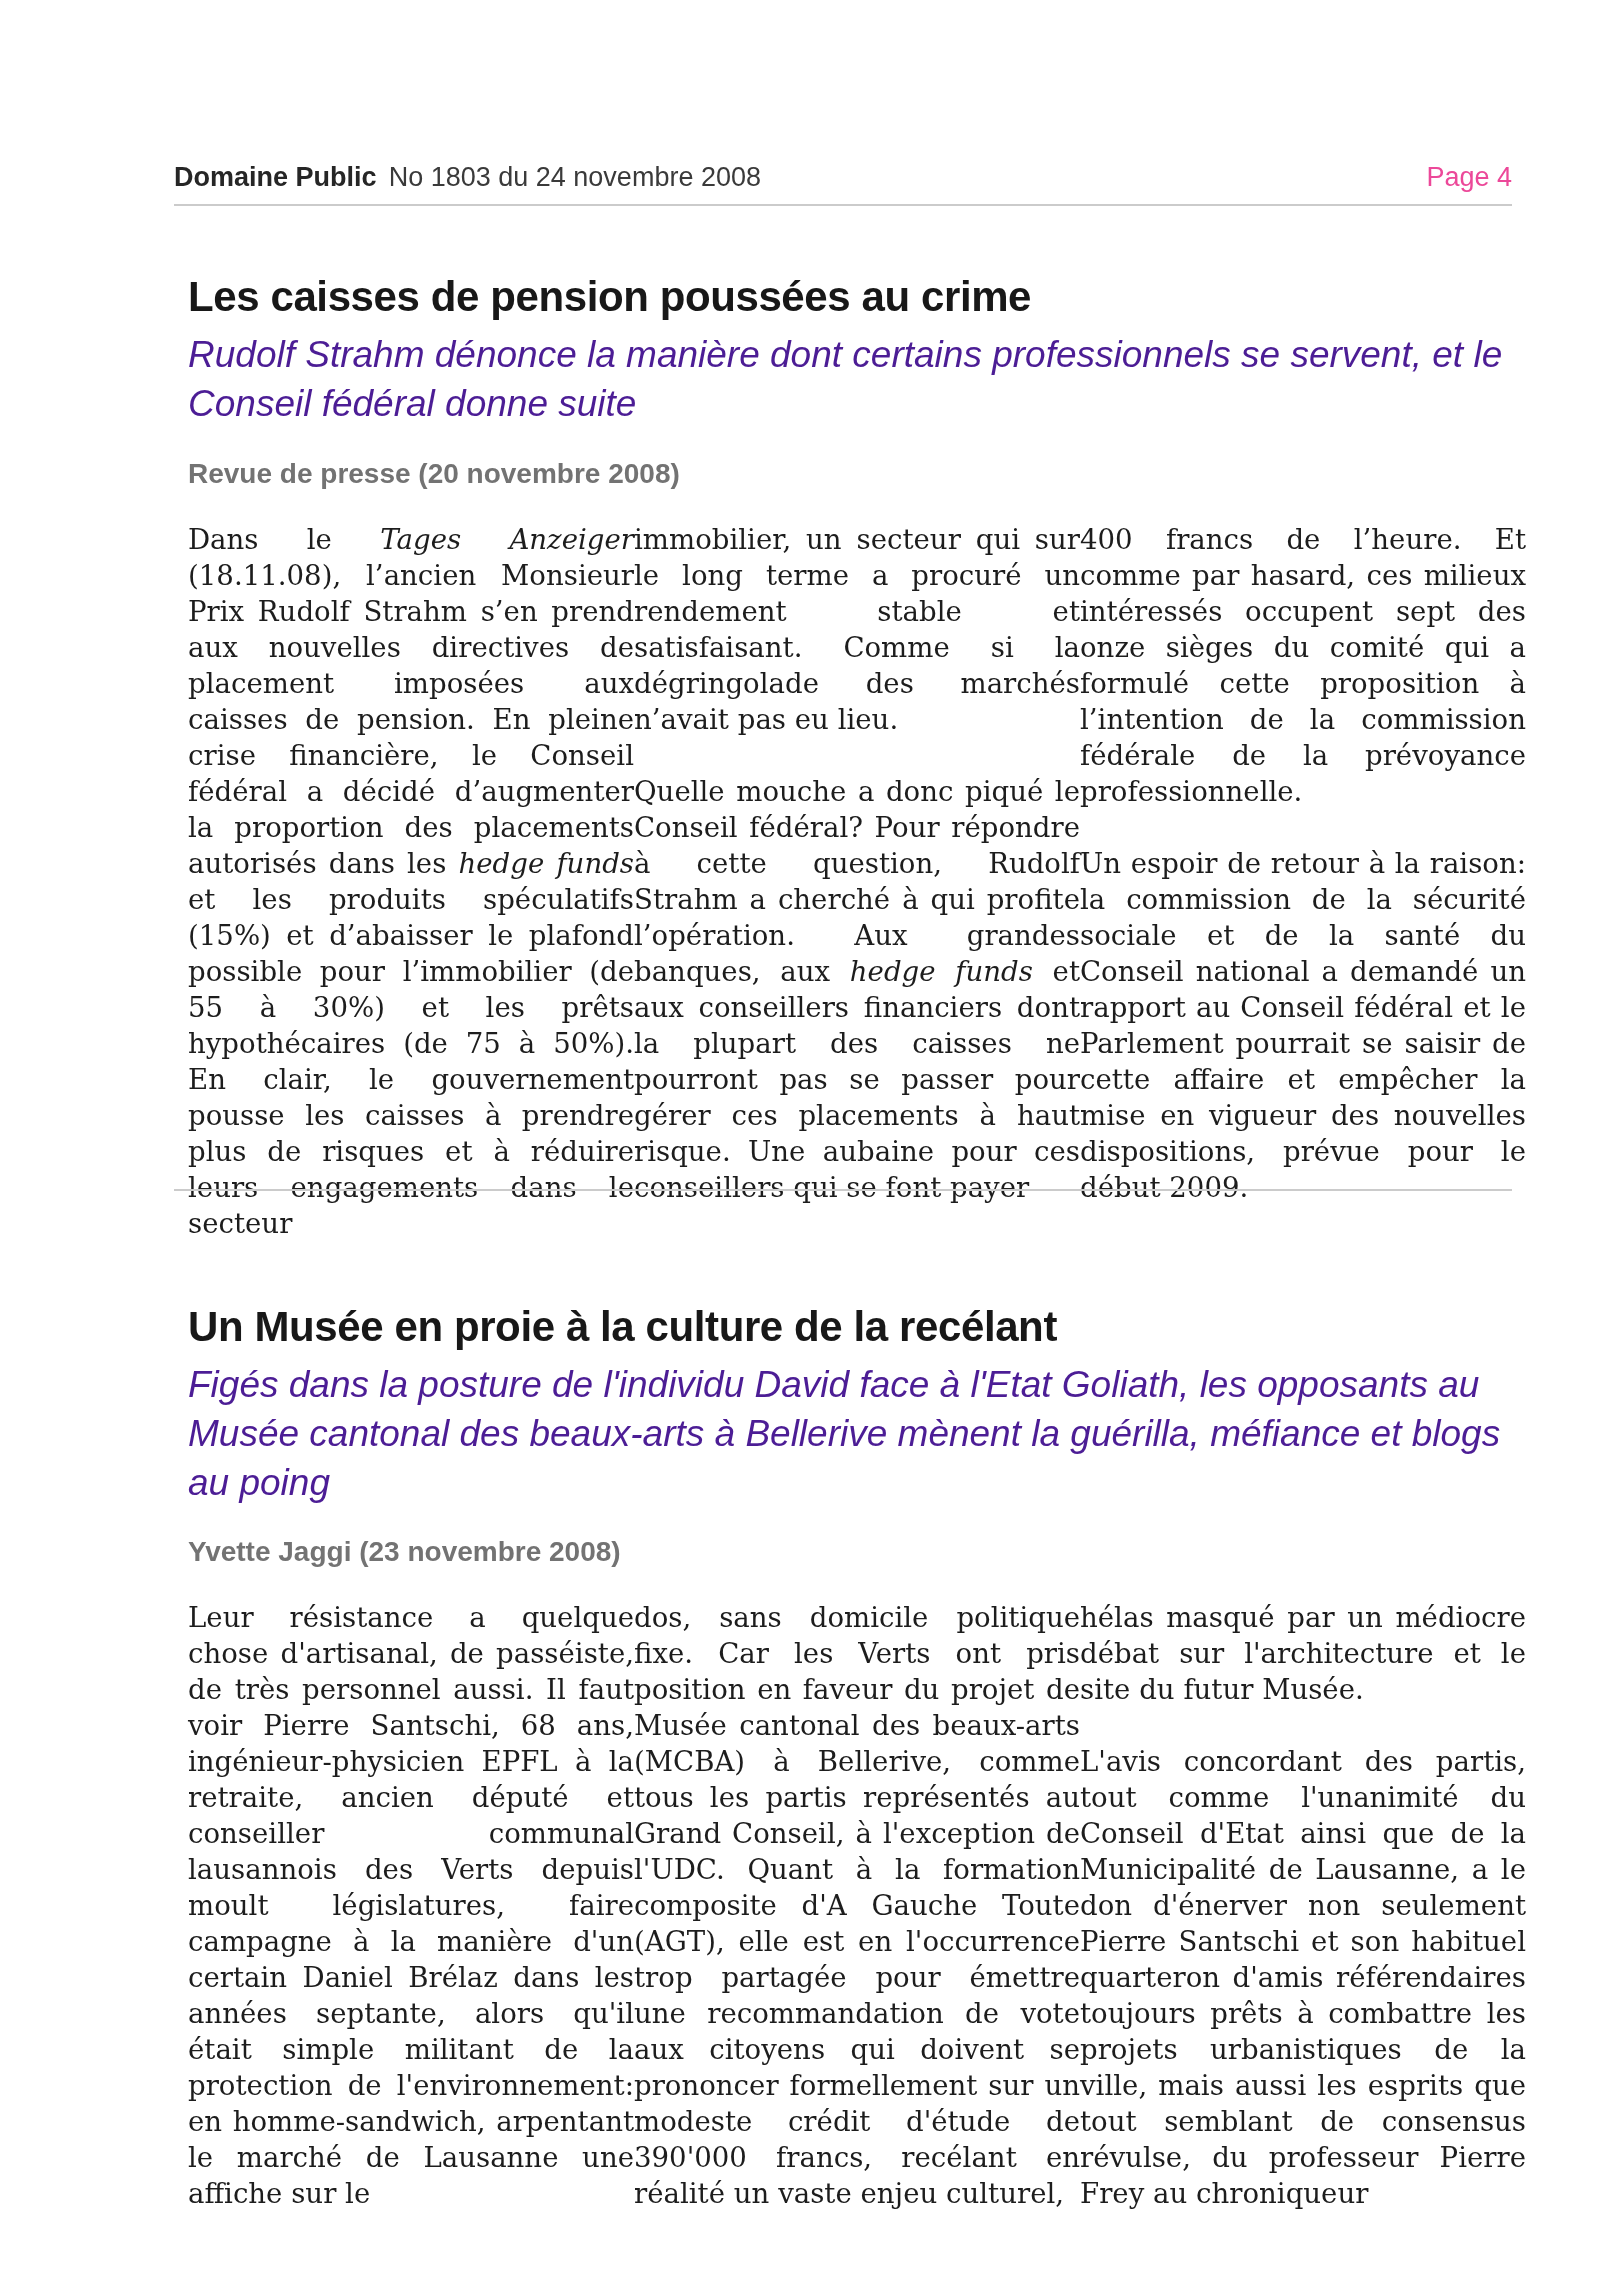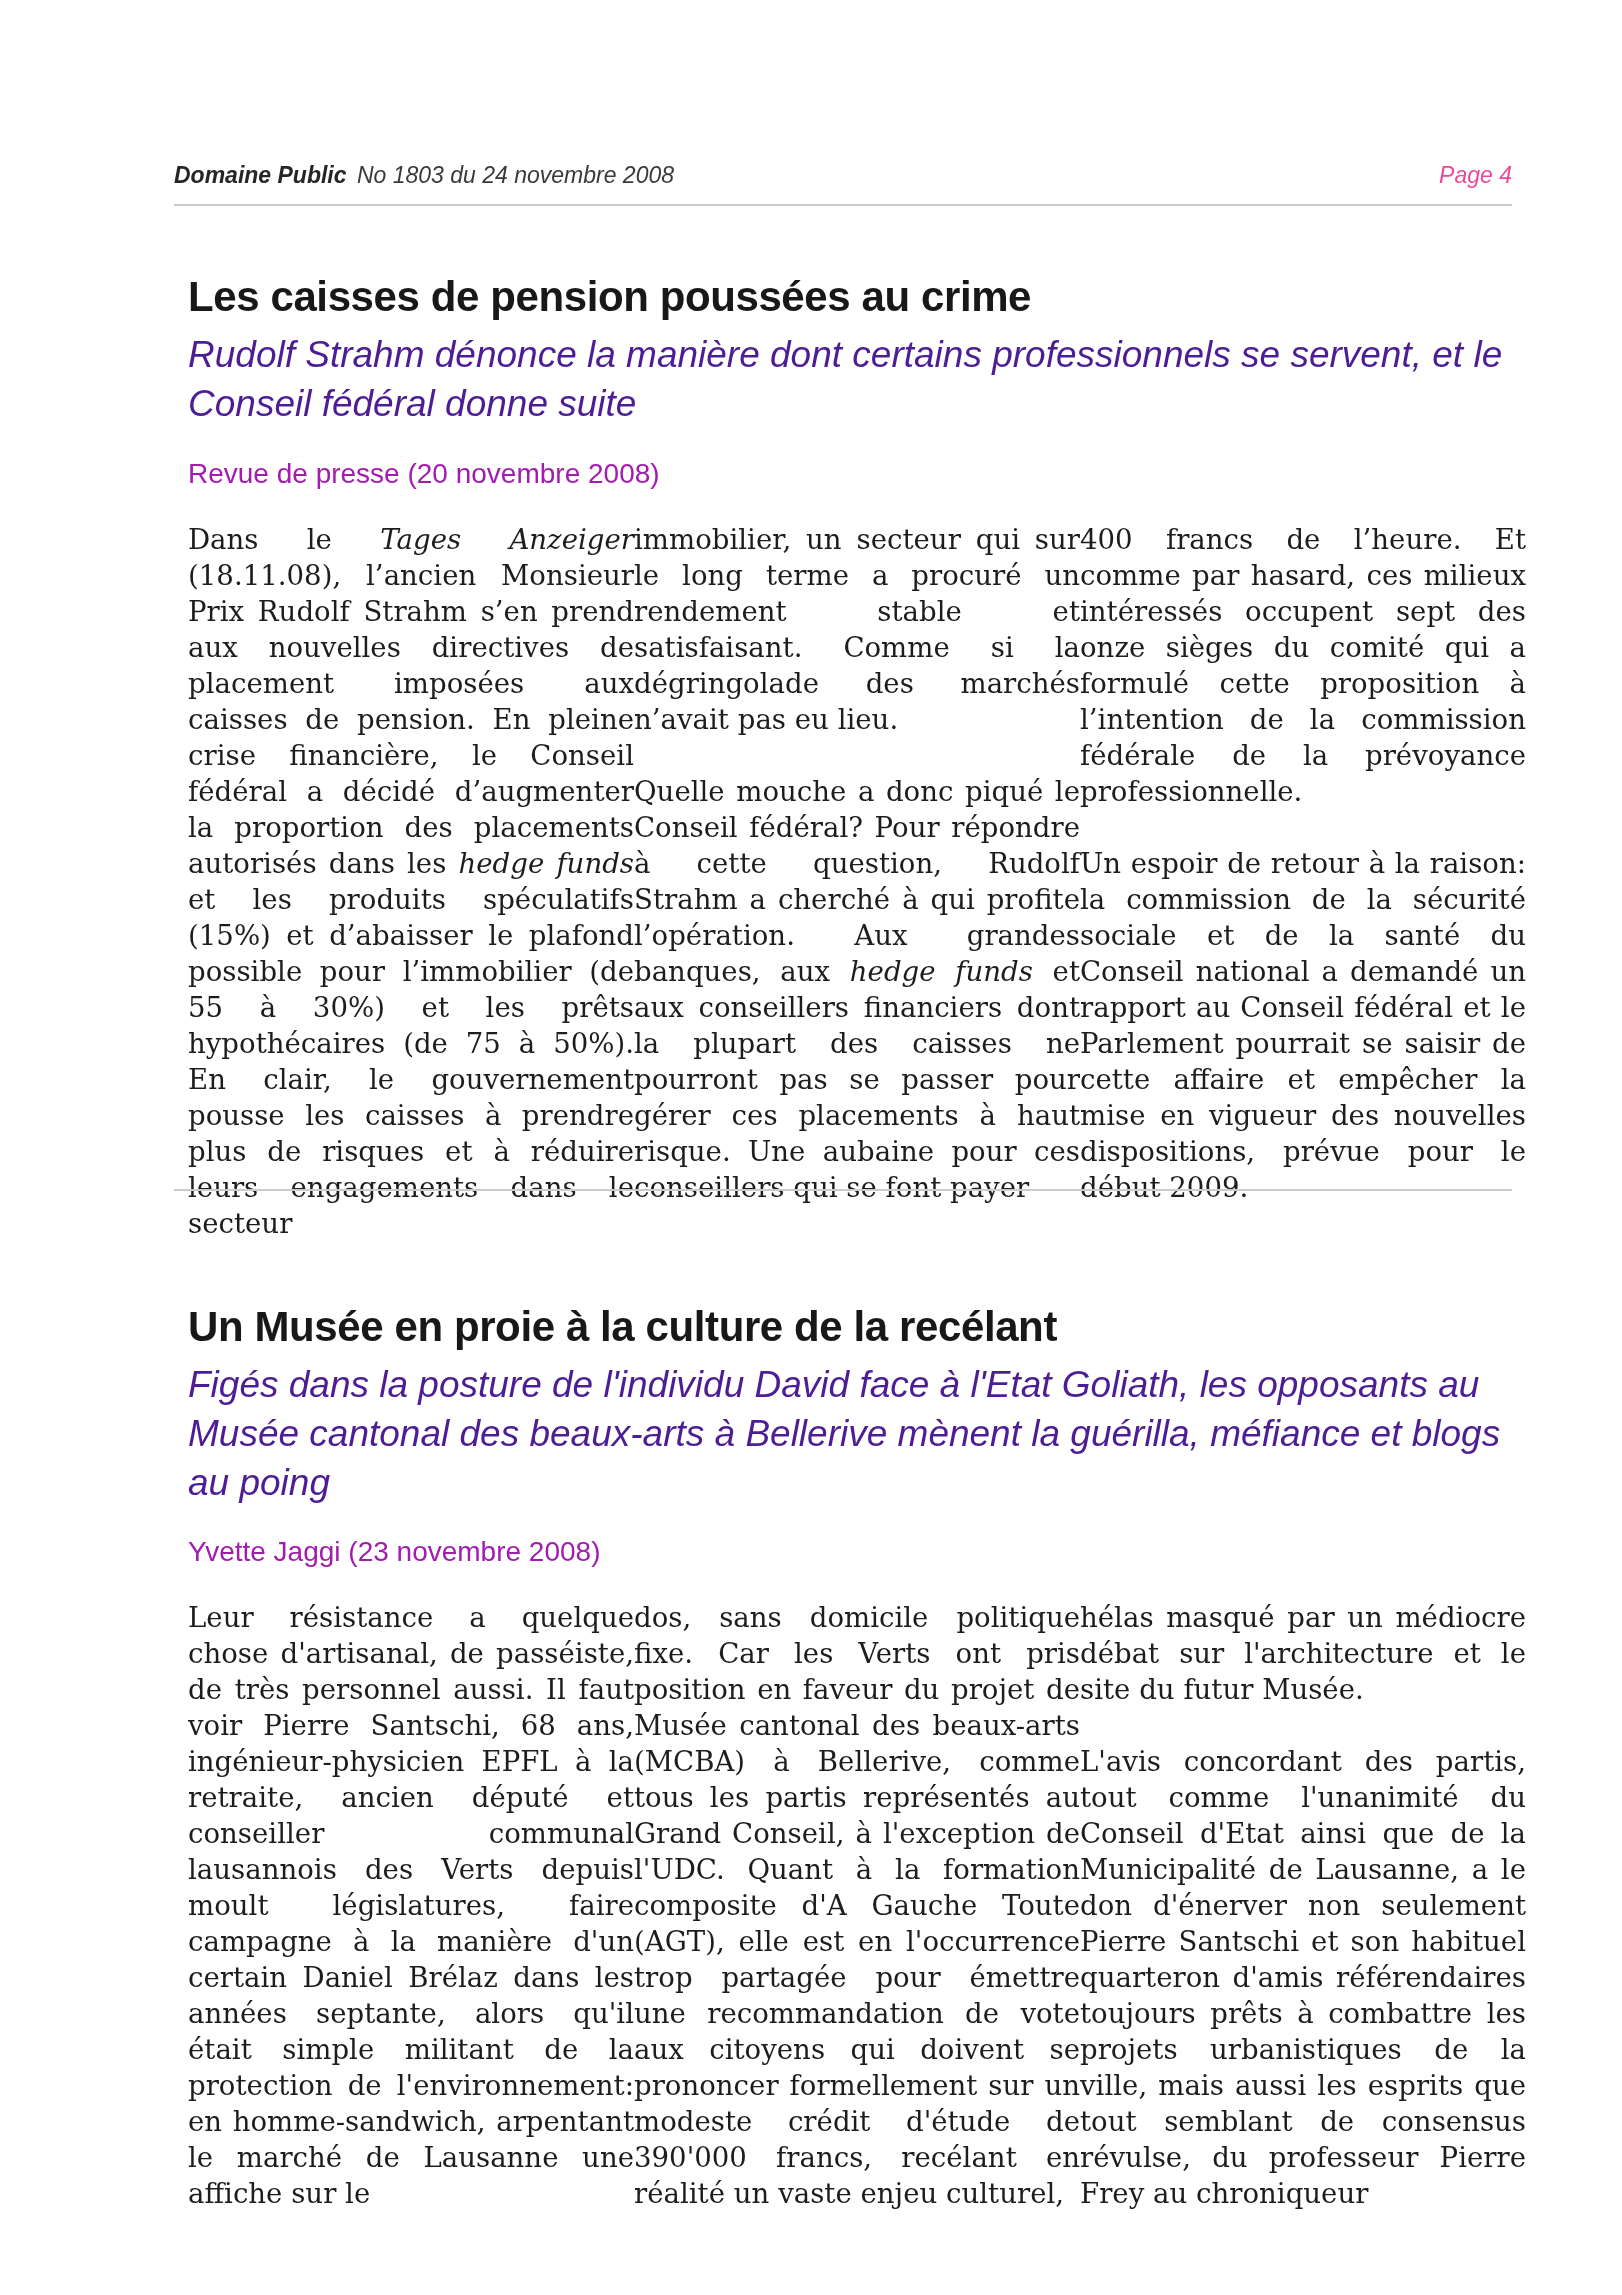--- a/index.html
+++ b/index.html
@@ -11,23 +11,22 @@
     overflow: hidden;
     font-family: "Liberation Sans", sans-serif;
   }
   .page-header {
     position: absolute;
     left: 174px; top: 122px;
     width: 1338px;
     display: flex;
     justify-content: space-between;
     align-items: baseline;
-    font-size: 23px;
+    font-size: 27px;
     color: #3a3a3a;
-    font-style: italic;
   }
   .pub { font-weight: bold; color: #262626; }
   .issue { margin-left: 0.45em; font-weight: normal; color: #3a3a3a; }
   .pagenum { color: #ec4899; margin-top: 40px; }
   .rule {
     position: absolute;
     left: 174px;
     width: 1338px;
     height: 2.4px;
     background: #cbcbcb;
@@ -53,21 +52,22 @@
     margin: 9.7px 0 0 0;
     font-style: italic;
     font-weight: normal;
     font-size: 37px;
     line-height: 1.32;
     color: #4c1d95;
   }
   .byline {
     margin: 29px 0 0 0;
     font-size: 28px;
-    color: #a21caf;
+    color: #737373;
+    font-weight: bold;
   }
   .cols {
     display: flex;
     margin-top: 32px;
   }
   .col {
     flex: 1;
     font-family: "DejaVu Serif", "Liberation Serif", serif;
     font-size: 27.6px;
     line-height: 36px;

